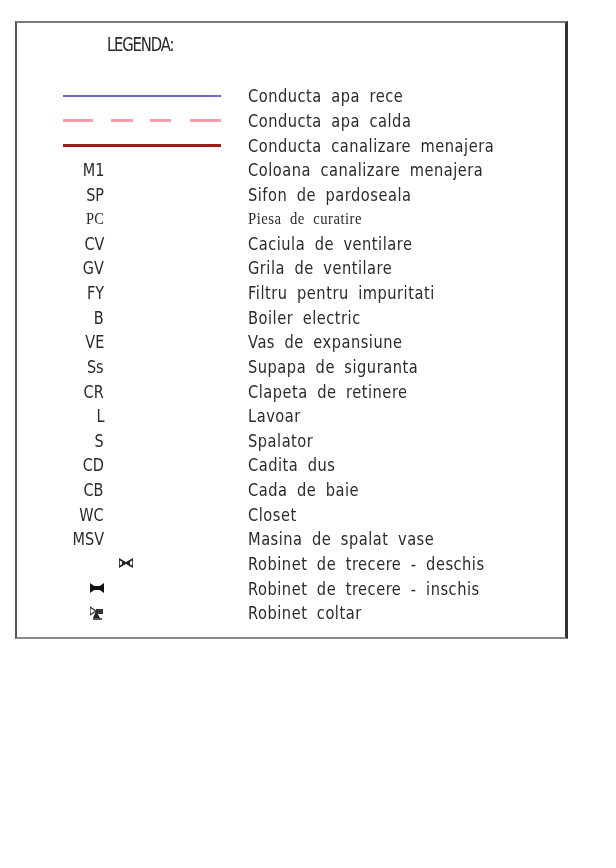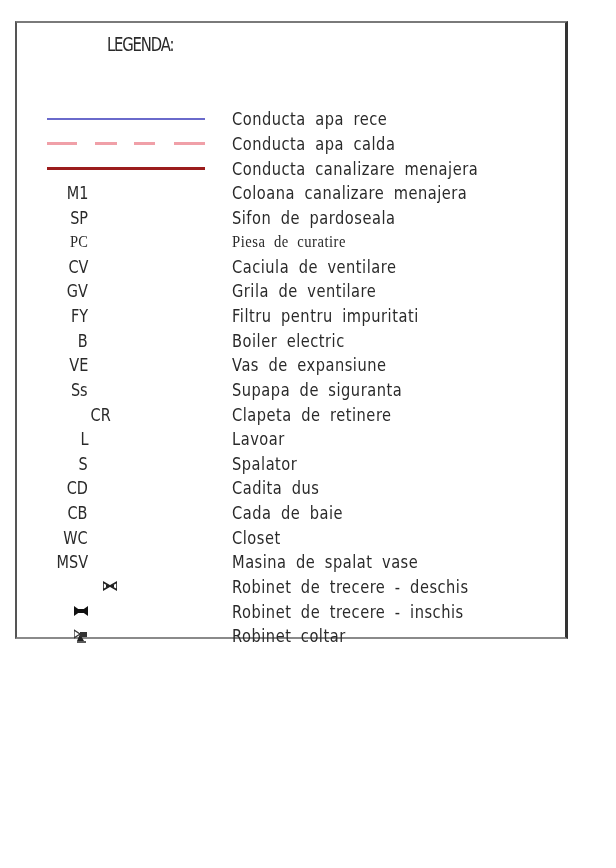--- a/index.html
+++ b/index.html
@@ -9,21 +9,21 @@
     position: absolute; left: 15px; top: 21px; width: 553px; height: 618px;
     border-top: 2px solid #7a7a7a; border-left: 2px solid #555555;
     border-right: 3px solid #333333; border-bottom: 2px solid #8a8a8a;
     box-sizing: border-box; background: #ffffff;
   }
   .legend-title {
     position: absolute; left: 107px; top: 33px; width: 100px;
     font-size: 19px; letter-spacing: -1.5px; transform: scaleX(0.78);
     transform-origin: left top; color: #2a2a2a; white-space: nowrap;
   }
-  .row { position: absolute; left: 0; width: 500px; height: 24px; margin-top: 23px; }
+  .row { position: absolute; left: 16px; width: 500px; height: 24px; }
   .row .sym {
     position: absolute; right: 412px; top: 0; height: 24px; line-height: 24px;
     font-size: 17px; color: #2a2a2a; text-align: right; white-space: nowrap;
     transform: scaleX(0.85); transform-origin: right center;
   }
   .row .desc {
     position: absolute; left: 232px; top: 0; height: 24px; line-height: 24px;
     font-size: 17px; color: #2a2a2a; white-space: nowrap; letter-spacing: 0.6px;
     word-spacing: 5px; transform: scaleX(0.86); transform-origin: left center;
   }
@@ -88,21 +88,21 @@
   <div class="desc">Boiler electric</div>
 </div>
 <div class="row" style="top:330px;">
   <div class="sym">VE</div>
   <div class="desc">Vas de expansiune</div>
 </div>
 <div class="row" style="top:355px;">
   <div class="sym">Ss</div>
   <div class="desc">Supapa de siguranta</div>
 </div>
-<div class="row" style="top:380px;padding-left:23px;">
+<div class="row" style="top:380px;">
   <div class="sym">CR</div>
   <div class="desc">Clapeta de retinere</div>
 </div>
 <div class="row" style="top:404px;">
   <div class="sym">L</div>
   <div class="desc">Lavoar</div>
 </div>
 <div class="row" style="top:429px;">
   <div class="sym">S</div>
   <div class="desc">Spalator</div>

